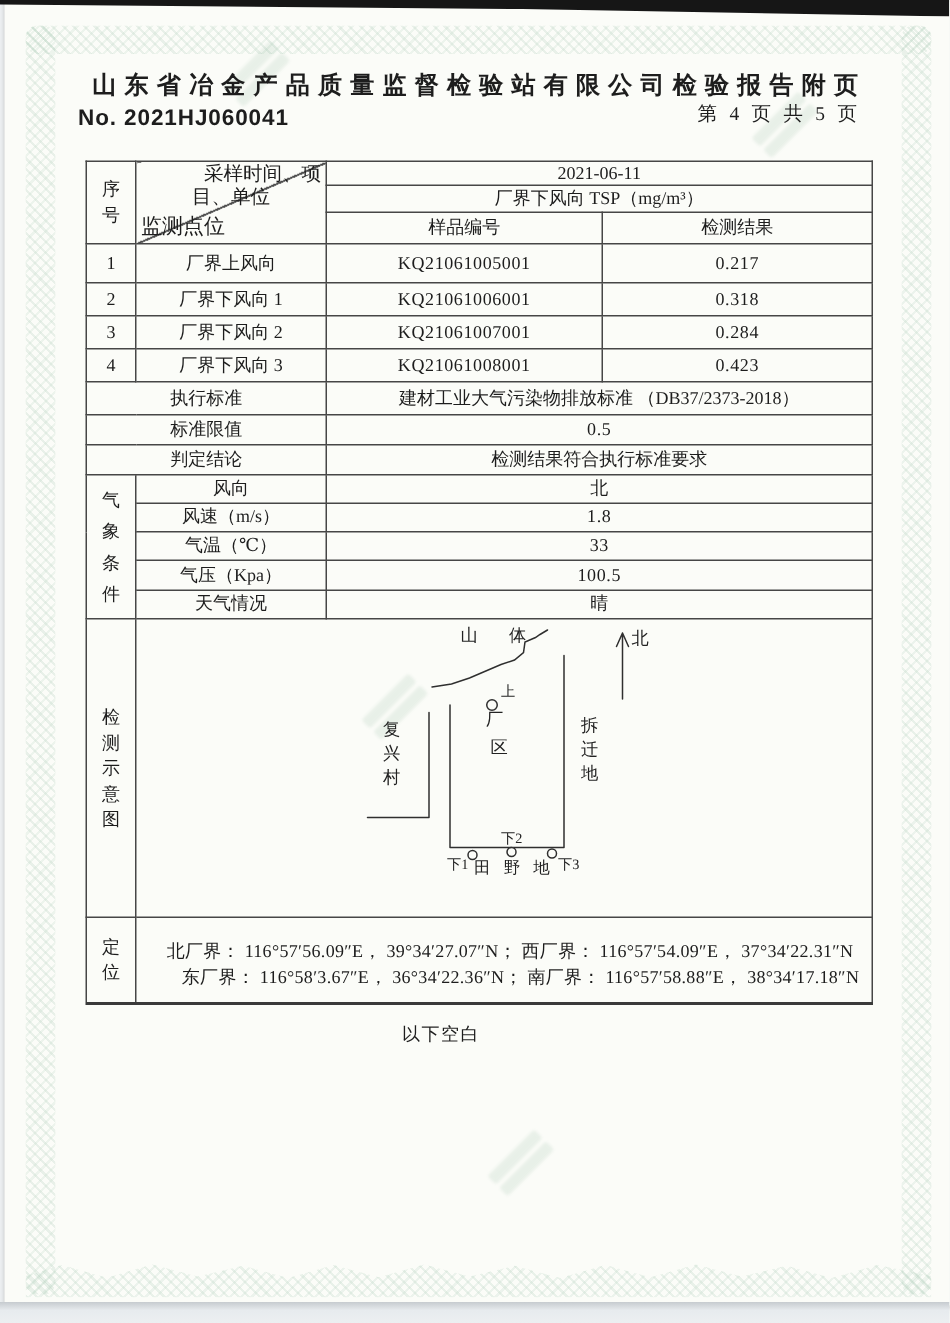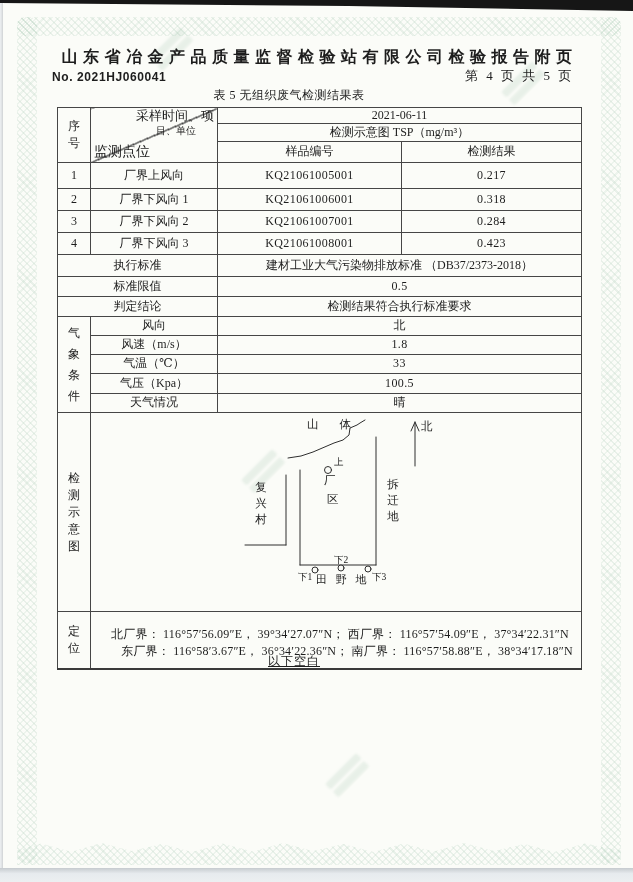--- a/index.html
+++ b/index.html
@@ -24,43 +24,43 @@
   .wm{position:absolute;width:48px;height:30px;transform:rotate(-45deg);opacity:.13;filter:blur(1px);}
   .wm i{display:block;height:8px;margin:3px 2px;background:#6fa383;border-radius:2px;}
   
   #pedge{position:absolute;left:0;top:868px;width:633px;height:14px;
          background:linear-gradient(#c6cbcf,#e7ebee 40%,#eceff1);}
 
   
   #title{position:absolute;left:0;top:47px;width:633px;text-align:center;font-size:16px;
          font-weight:bold;letter-spacing:5.5px;white-space:nowrap;}
   #repno{position:absolute;left:49px;top:70px;font-family:"Liberation Sans","DejaVu Sans",sans-serif;
-         font-size:12px;font-weight:bold;letter-spacing:.6px;}
+         font-size:15px;font-weight:bold;letter-spacing:.6px;}
   #pageno{position:absolute;left:462px;top:67px;font-size:13px;letter-spacing:2.5px;white-space:nowrap;}
   #caption{position:absolute;left:286px;top:87px;transform:translateX(-50%);font-size:12px;
            letter-spacing:.5px;white-space:nowrap;}
-  #belowblank{position:absolute;left:291px;top:653px;transform:translateX(-50%);font-size:12px;
-           letter-spacing:1px;white-space:nowrap;text-decoration:underline;}
+  #belowblank{position:absolute;left:291px;top:681px;transform:translateX(-50%);font-size:12px;
+           letter-spacing:1px;white-space:nowrap;}
 
   
   table.rpt{position:absolute;left:54px;top:107px;width:524px;border-collapse:collapse;
             table-layout:fixed;border:1.6px solid #3a3a3a;border-bottom-width:2.4px;}
   table.rpt td{border:1px solid #464646;text-align:center;vertical-align:middle;
                font-size:12px;padding:0;line-height:1.15;overflow:hidden;}
   .h16{height:16px}.h18{height:18px}.h21{height:21px}.h26{height:26px}.h22{height:22px}
   .h20{height:20px}.h19{height:19px}.h199{height:199px}.h57{height:57px}
   .num{font-size:12.5px;letter-spacing:.4px;}
   .vtext{display:inline-block;width:1.05em;word-break:break-all;line-height:17px;font-size:12px;}
   .lh21{line-height:21px;}
   
   td.diag{position:relative;
      background-image:linear-gradient(to bottom right,transparent calc(50% - .7px),
         #4a4a4a calc(50% - .7px),#4a4a4a calc(50% + .7px),transparent calc(50% + .7px));}
   td.diag .d1{position:absolute;right:3px;top:1px;font-size:13px;white-space:nowrap;}
-  td.diag .d2{position:absolute;right:21px;top:17px;font-size:10px;white-space:nowrap;}
+  td.diag .d2{position:absolute;right:37px;top:17px;font-size:13px;white-space:nowrap;font-family:Liberation Mono, monospace;}
   td.diag .d3{position:absolute;left:3px;bottom:2px;font-size:14px;white-space:nowrap;}
   
   td.diagcell{position:relative;margin-top:31px;}
   td.diagcell svg{position:absolute;left:0;top:0;}
   .dl{position:absolute;white-space:nowrap;font-size:11.5px;color:#222;}
   .dl.small{font-size:9.5px;}
   .dl.vert{width:1.05em;word-break:break-all;line-height:16px;white-space:normal;}
   
   td.loc{text-align:left;font-size:12.5px;margin-left:32px;}
   td.loc .l1{display:block;padding:7px 0 0 8px;letter-spacing:.2px;white-space:nowrap;}
@@ -88,21 +88,20 @@
       <i></i>
     </div>
   <div class="wm" style="left:146px;top:36px;">
       <i></i>
       <i></i>
     </div>
 
   <div id="title">山东省冶金产品质量监督检验站有限公司检验报告附页</div>
   <div id="repno">No. 2021HJ060041</div>
   <div id="pageno">第 4 页 共 5 页</div>
-  <div id="caption">表 5  无组织废气检测结果表</div>
   <div id="belowblank">以下空白</div>
 
   <table class="rpt">
     <colgroup>
         <col style="width:33px">
         <col style="width:127px">
         <col style="width:184px">
         <col style="width:180px">
       </colgroup>
 
@@ -110,21 +109,21 @@
         <tr class="h16">
       <td rowspan="3"><span class="vtext">序号</span></td>
       <td rowspan="3" class="diag">
         <span class="d1">采样时间、项</span>
         <span class="d2">目、单位</span>
         <span class="d3">监测点位</span>
       </td>
       <td colspan="2">2021-06-11</td>
     </tr>
     <tr class="h18">
-      <td colspan="2">检测示意图 TSP（mg/m³）</td>
+      <td colspan="2">厂界下风向 TSP（mg/m³）</td>
     </tr>
     <tr class="h21">
       <td>样品编号</td>
       <td>检测结果</td>
     </tr>
 
     <tr class="h26">
       <td>1</td>
       <td>厂界上风向</td>
       <td class="num">KQ21061005001</td>

